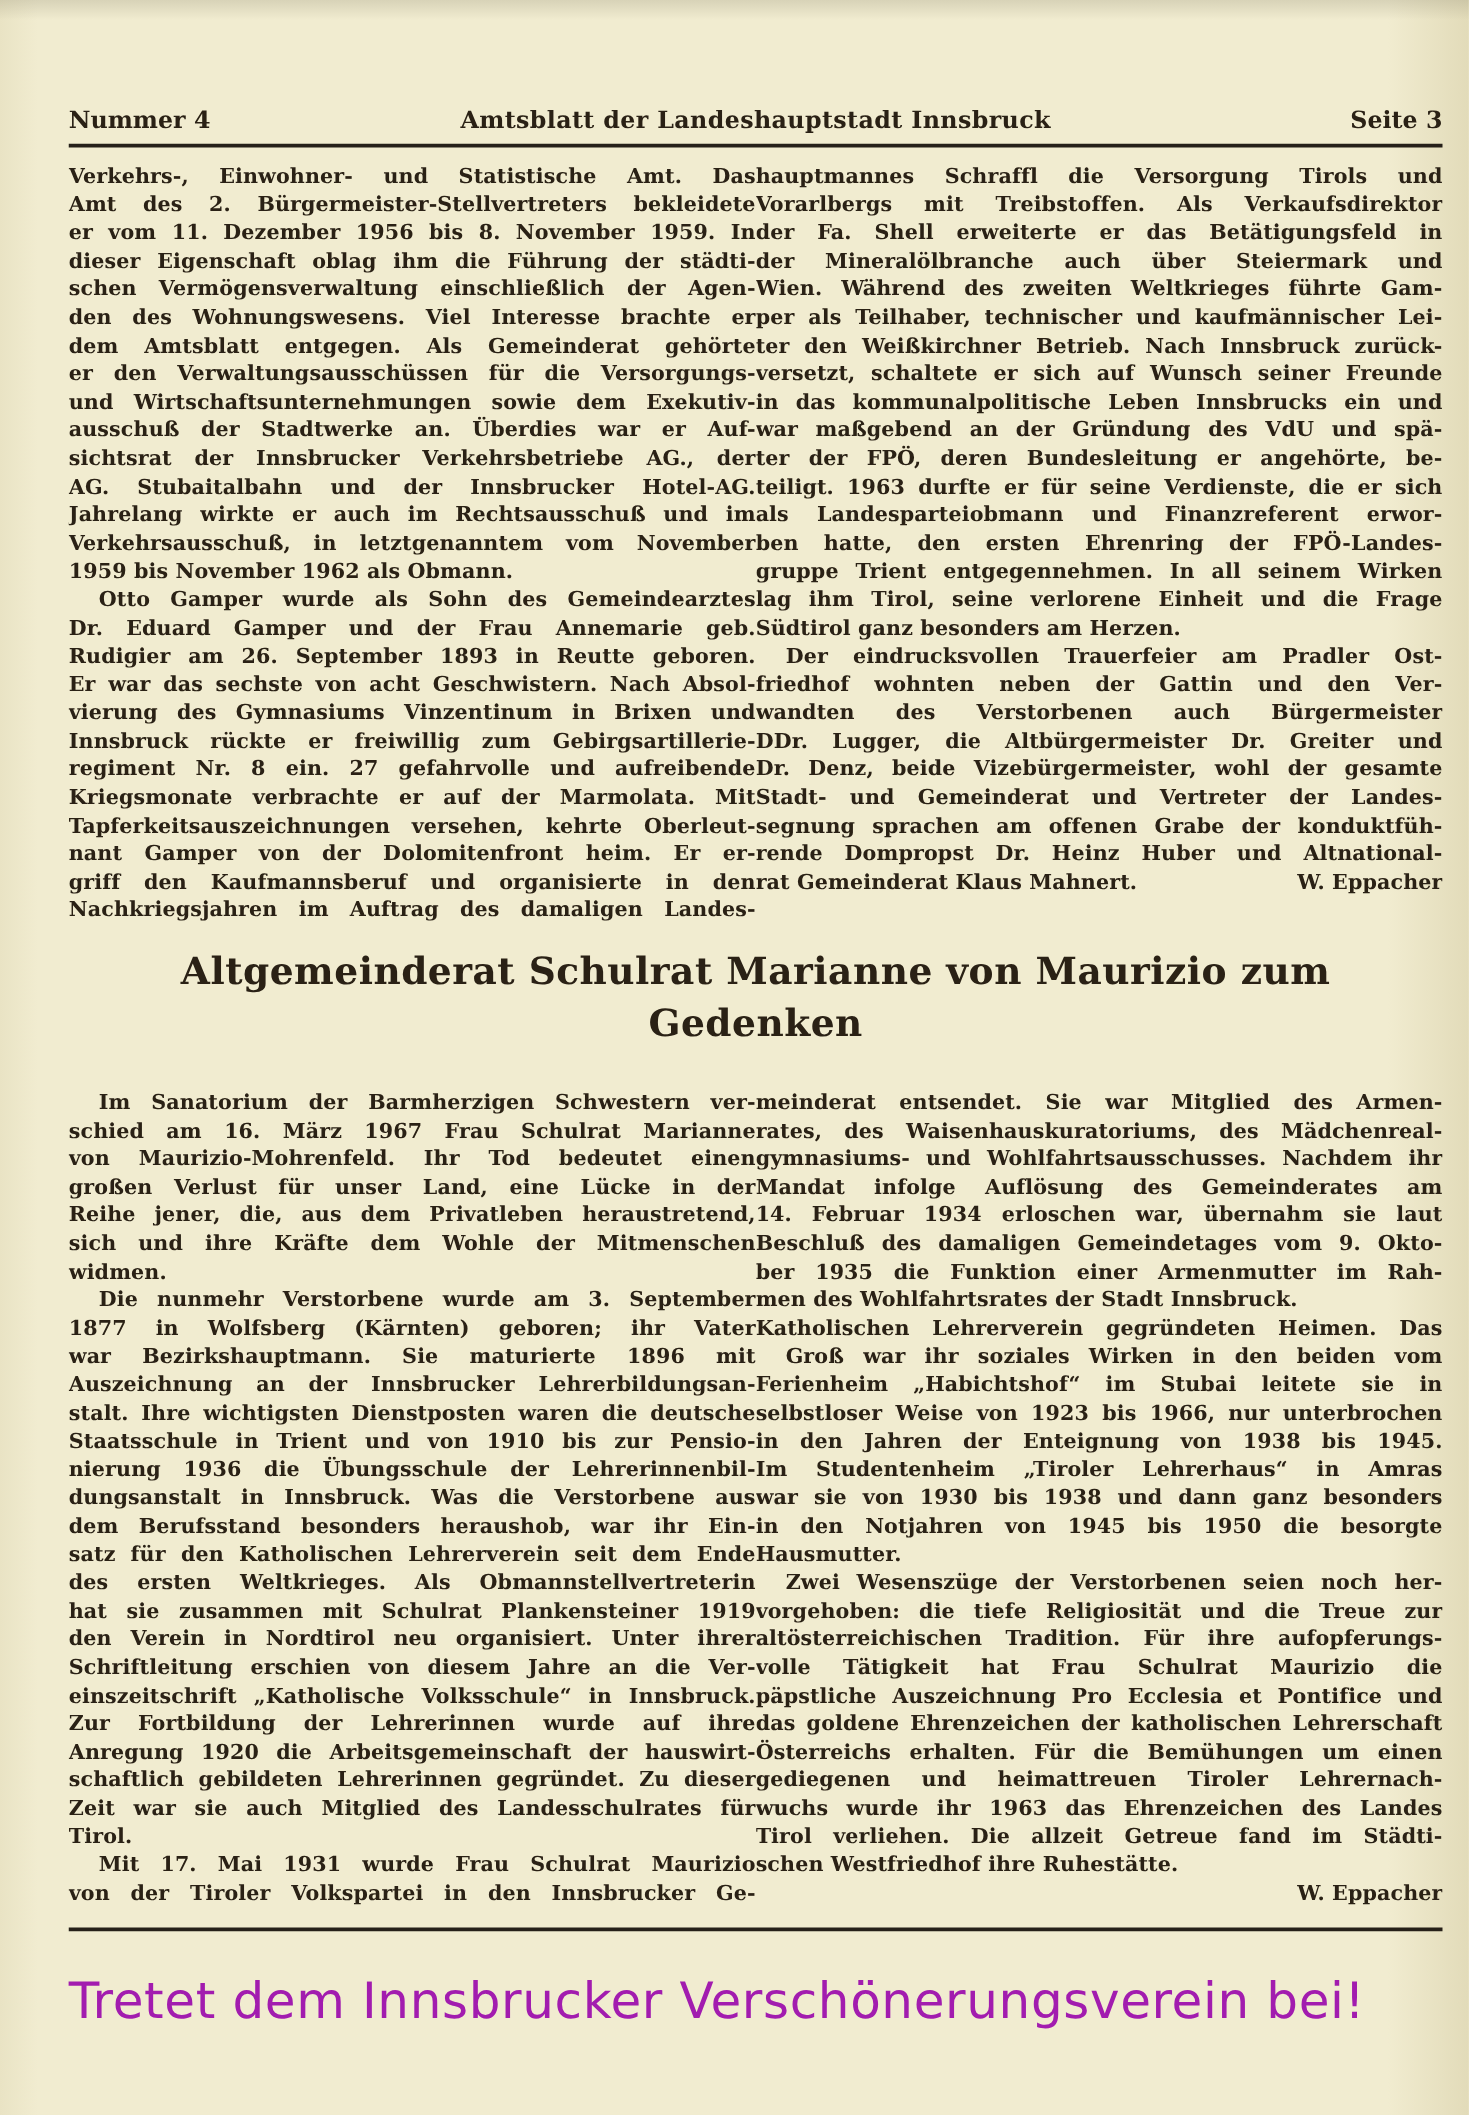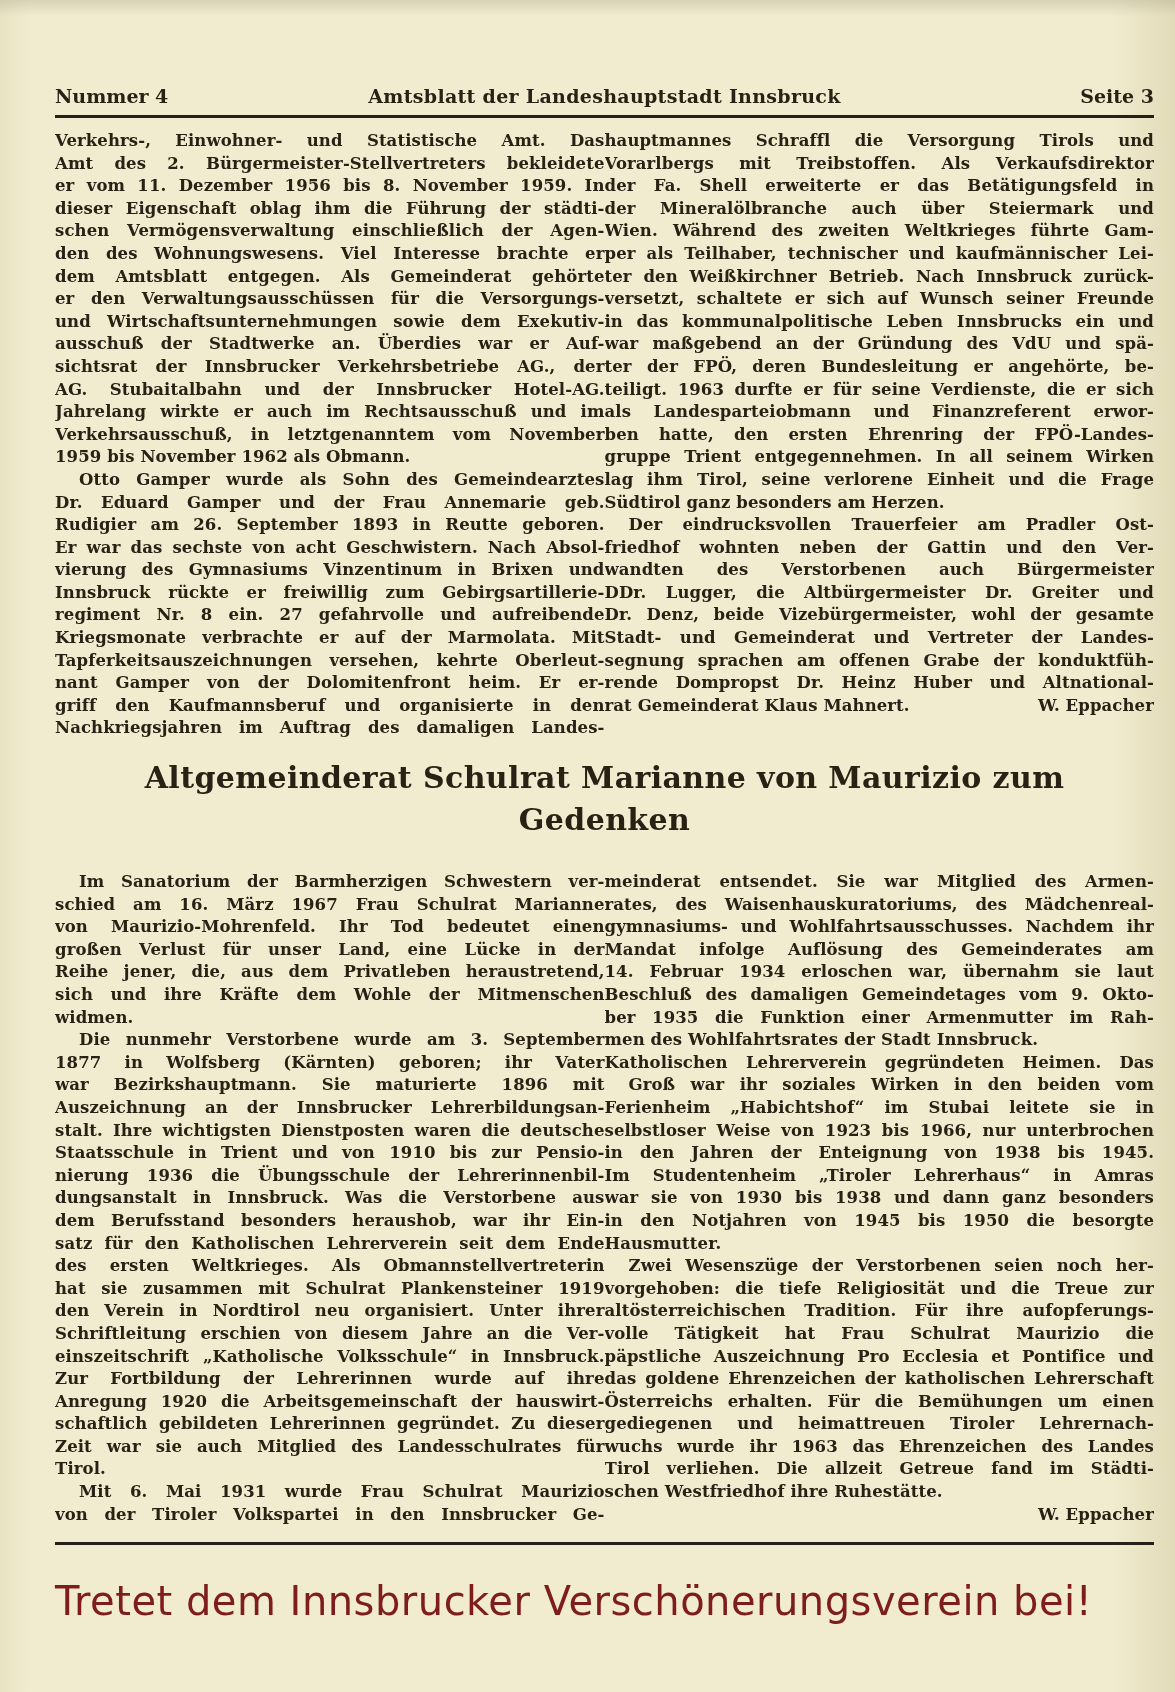--- a/index.html
+++ b/index.html
@@ -52,21 +52,21 @@
     text-align: center;
     letter-spacing: .4px;
   }
 
   .foot-rule { margin-top: 16px; }
   .banner {
     margin-top: 30px;
     font-family: "DejaVu Sans", "Liberation Sans", sans-serif;
     font-weight: 400;
     font-size: 40px; line-height: 52px;
-    color: #7f1d1d;
+    color: #a21caf;
     letter-spacing: .5px;
   }
 </style>
 </head>
 <body>
 
 <div class="page">
 
   <header class="runhead">
     <span class="lft">Nummer 4</span>
@@ -162,21 +162,21 @@
         <div class="line">des ersten Weltkrieges. Als Obmannstellvertreterin</div>
         <div class="line">hat sie zusammen mit Schulrat Plankensteiner 1919</div>
         <div class="line">den Verein in Nordtirol neu organisiert. Unter ihrer</div>
         <div class="line">Schriftleitung erschien von diesem Jahre an die Ver-</div>
         <div class="line">einszeitschrift „Katholische Volksschule“ in Innsbruck.</div>
         <div class="line">Zur Fortbildung der Lehrerinnen wurde auf ihre</div>
         <div class="line">Anregung 1920 die Arbeitsgemeinschaft der hauswirt-</div>
         <div class="line">schaftlich gebildeten Lehrerinnen gegründet. Zu dieser</div>
         <div class="line">Zeit war sie auch Mitglied des Landesschulrates für</div>
         <div class="line pend">Tirol.</div>
-        <div class="line indent">Mit 6. Mai 1931 wurde Frau Schulrat Maurizio</div>
+        <div class="line indent">Mit 17. Mai 1931 wurde Frau Schulrat Maurizio</div>
         <div class="line">von der Tiroler Volkspartei in den Innsbrucker Ge-</div>
       </div>
     <div class="col">
         <div class="line">meinderat entsendet. Sie war Mitglied des Armen-</div>
         <div class="line">rates, des Waisenhauskuratoriums, des Mädchenreal-</div>
         <div class="line">gymnasiums- und Wohlfahrtsausschusses. Nachdem ihr</div>
         <div class="line">Mandat infolge Auflösung des Gemeinderates am</div>
         <div class="line">14. Februar 1934 erloschen war, übernahm sie laut</div>
         <div class="line">Beschluß des damaligen Gemeindetages vom 9. Okto-</div>
         <div class="line">ber 1935 die Funktion einer Armenmutter im Rah-</div>

